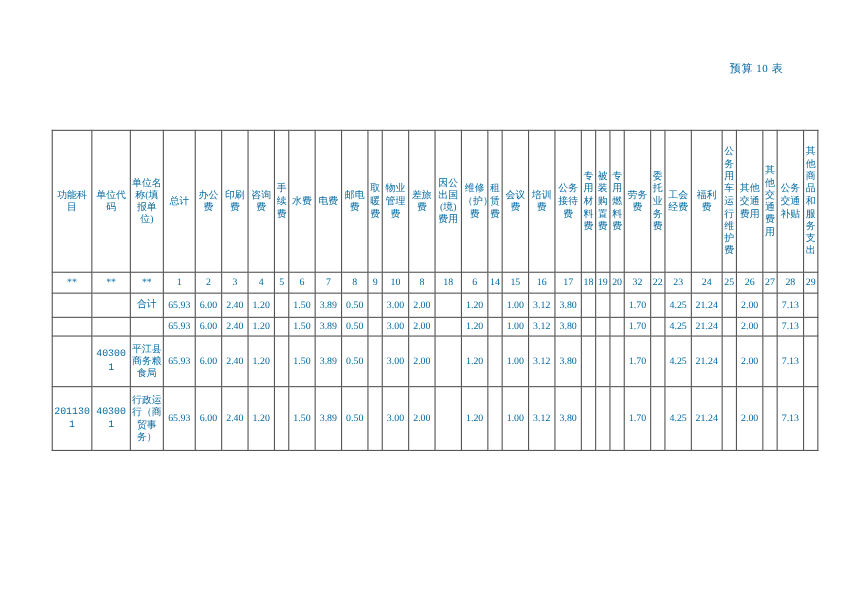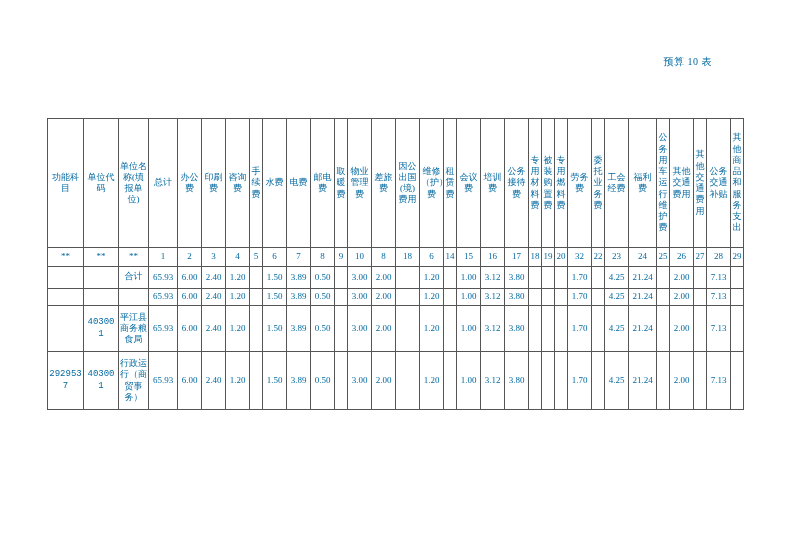--- a/index.html
+++ b/index.html
@@ -274,21 +274,21 @@
           <td class="val"></td>
           <td class="val">4.25</td>
           <td class="val">21.24</td>
           <td class="val"></td>
           <td class="val">2.00</td>
           <td class="val"></td>
           <td class="val">7.13</td>
           <td class="val"></td>
         </tr>
         <tr>
-          <td class="code">2929537</td>
+          <td class="code">2011301</td>
           <td class="code">403001</td>
           <td class="name">行政运行（商贸事务）</td>
           <td class="val">65.93</td>
           <td class="val">6.00</td>
           <td class="val">2.40</td>
           <td class="val">1.20</td>
           <td class="val"></td>
           <td class="val">1.50</td>
           <td class="val">3.89</td>
           <td class="val">0.50</td>

